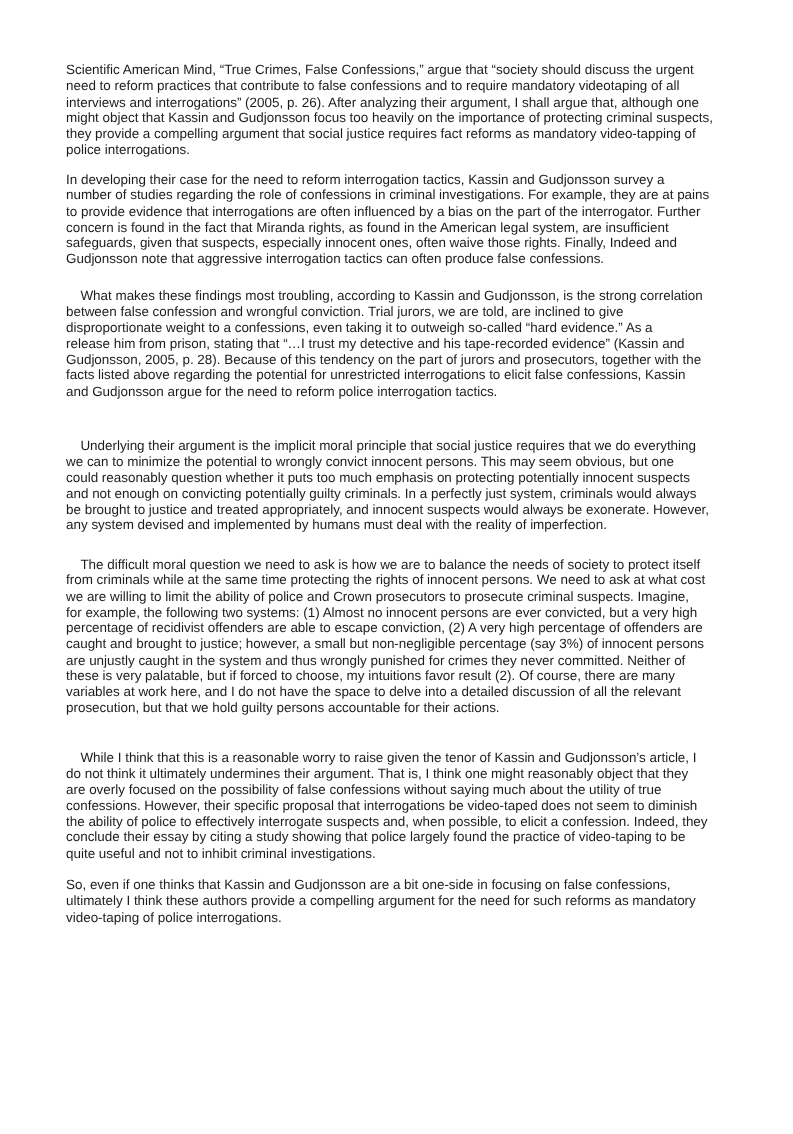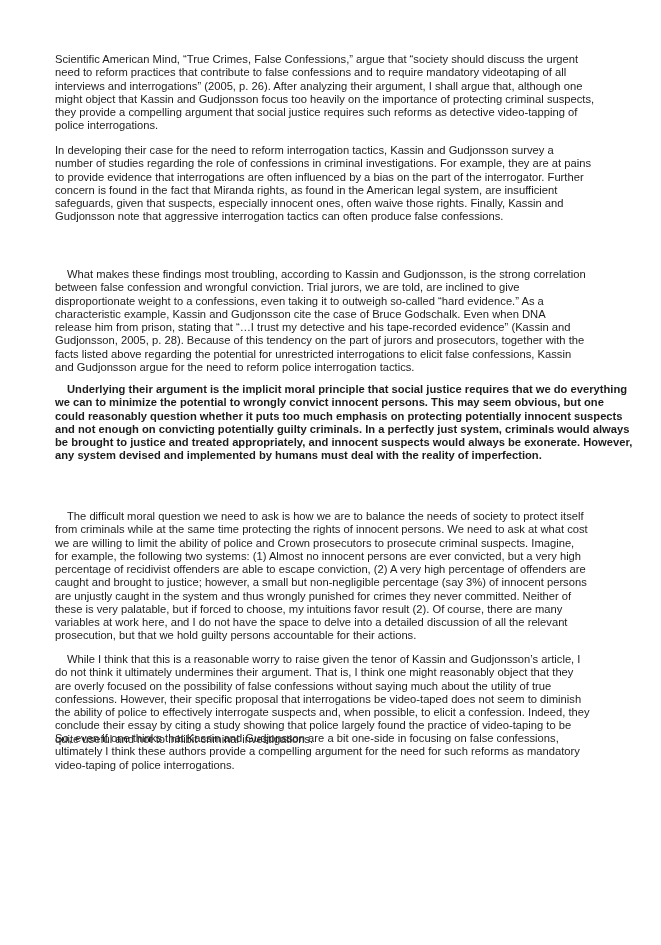--- a/index.html
+++ b/index.html
@@ -25,66 +25,65 @@
       left: 55px;
       width: 560px;
       margin: 0;
       font-family: "Liberation Sans", sans-serif;
       font-size: 11.2px;
       line-height: 13.25px;
       color: #1c1c1c;
       white-space: nowrap;
     }
     .line { display: block; }
-    .indent { padding-left: 12px; margin-top: 27px; }
+    .indent { padding-left: 12px; }
   </style>
 </head>
 <body>
 
 <div class="page">
 
   <p class="para" style="top:53px;">
     <span class="line">Scientific American Mind, “True Crimes, False Confessions,” argue that “society should discuss the urgent</span>
     <span class="line">need to reform practices that contribute to false confessions and to require mandatory videotaping of all</span>
     <span class="line">interviews and interrogations” (2005, p. 26).  After analyzing their argument, I shall argue that, although one</span>
     <span class="line">might object that Kassin and Gudjonsson focus too heavily on the importance of protecting criminal suspects,</span>
-    <span class="line">they provide a compelling argument that social justice requires such reforms as detective video-tapping of</span>
+    <span class="line">they provide a compelling argument that social justice requires fact reforms as mandatory video-tapping of</span>
     <span class="line">police interrogations.</span>
   </p>
 
   <p class="para" style="top:144px;">
     <span class="line">In developing their case for the need to reform interrogation tactics, Kassin and Gudjonsson survey a</span>
     <span class="line">number of studies regarding the role of confessions in criminal investigations.  For example, they are at pains</span>
     <span class="line">to provide evidence that interrogations are often influenced by a bias on the part of the interrogator.  Further</span>
     <span class="line">concern is found in the fact that Miranda rights, as found in the American legal system, are insufficient</span>
-    <span class="line">safeguards, given that suspects, especially innocent ones, often waive those rights.  Finally, Kassin and</span>
+    <span class="line">safeguards, given that suspects, especially innocent ones, often waive those rights.  Finally, Indeed and</span>
     <span class="line">Gudjonsson note that aggressive interrogation tactics can often produce false confessions.</span>
   </p>
 
   <p class="para" style="top:241px;">
     <span class="line indent">What makes these findings most troubling, according to Kassin and Gudjonsson, is the strong correlation</span>
     <span class="line">between false confession and wrongful conviction.  Trial jurors, we are told, are inclined to give</span>
     <span class="line">disproportionate weight to a confessions, even taking it to outweigh so-called “hard evidence.”  As a</span>
-    <span class="line">characteristic example, Kassin and Gudjonsson cite the case of Bruce Godschalk.  Even when DNA</span>
     <span class="line">release him from prison, stating that “…I trust my detective and his tape-recorded evidence” (Kassin and</span>
     <span class="line">Gudjonsson, 2005, p. 28).  Because of this tendency on the part of jurors and prosecutors, together with the</span>
     <span class="line">facts listed above regarding the potential for unrestricted interrogations to elicit false confessions,  Kassin</span>
     <span class="line">and Gudjonsson argue for the need to reform police interrogation tactics.</span>
   </p>
 
-  <p class="para" style="top:356px;font-weight:bold;">
+  <p class="para" style="top:366px;">
     <span class="line indent">Underlying their argument is the implicit moral principle that social justice requires that we do everything</span>
     <span class="line">we can to minimize the potential to wrongly convict innocent persons.  This may seem obvious, but one</span>
     <span class="line">could reasonably question whether it puts too much emphasis on protecting potentially innocent suspects</span>
     <span class="line">and not enough on convicting potentially guilty criminals.  In a perfectly just system, criminals would always</span>
     <span class="line">be brought to justice and treated appropriately, and innocent suspects would always be exonerate.  However,</span>
     <span class="line">any system devised and implemented by humans must deal with the reality of imperfection.</span>
   </p>
 
-  <p class="para" style="top:483px;">
+  <p class="para" style="top:465px;">
     <span class="line indent">The difficult moral question we need to ask is how we are to balance the needs of society to protect itself</span>
     <span class="line">from criminals while at the same time protecting the rights of innocent persons.  We need to ask at what cost</span>
     <span class="line">we are willing to limit the ability of police and Crown prosecutors to prosecute criminal suspects.   Imagine,</span>
     <span class="line">for example, the following two systems: (1) Almost no innocent persons are ever convicted, but a very high</span>
     <span class="line">percentage of recidivist offenders are able to escape conviction, (2) A very high percentage of offenders are</span>
     <span class="line">caught and brought to justice; however, a small but non-negligible percentage (say 3%) of innocent persons</span>
     <span class="line">are unjustly caught in the system and thus wrongly punished for crimes they never committed.  Neither of</span>
     <span class="line">these is very palatable, but if forced to choose, my intuitions favor result (2).  Of course, there are many</span>
     <span class="line">variables at work here, and I do not have the space to delve into a detailed discussion of all the relevant</span>
     <span class="line">prosecution, but that we hold guilty persons accountable for their actions.</span>

